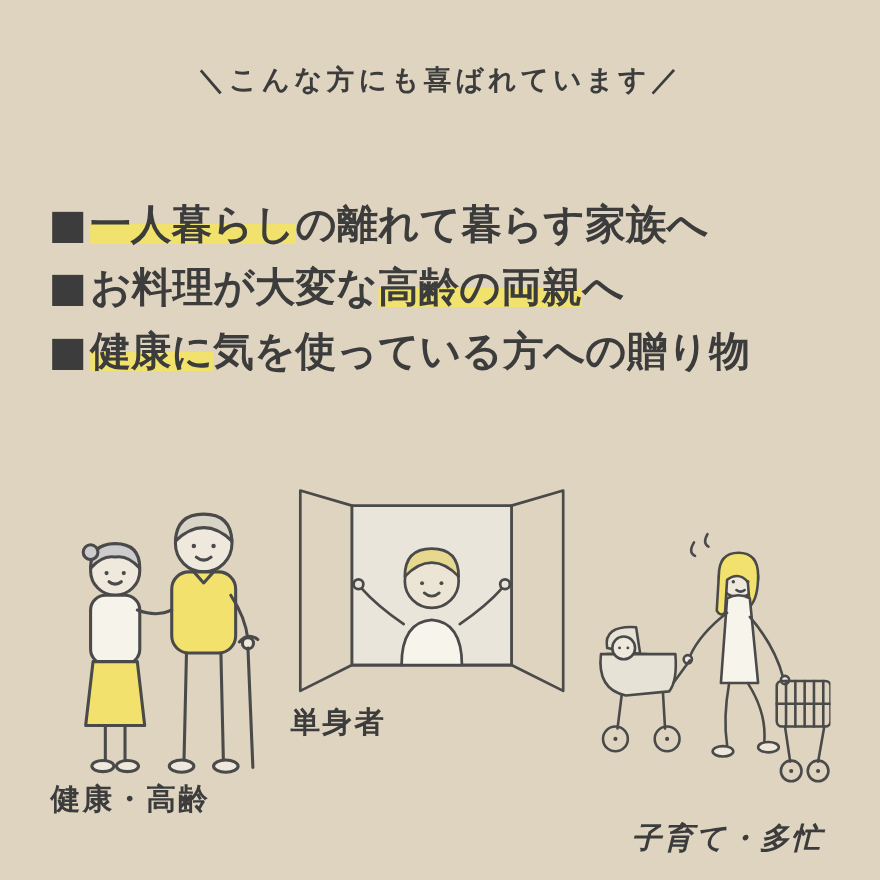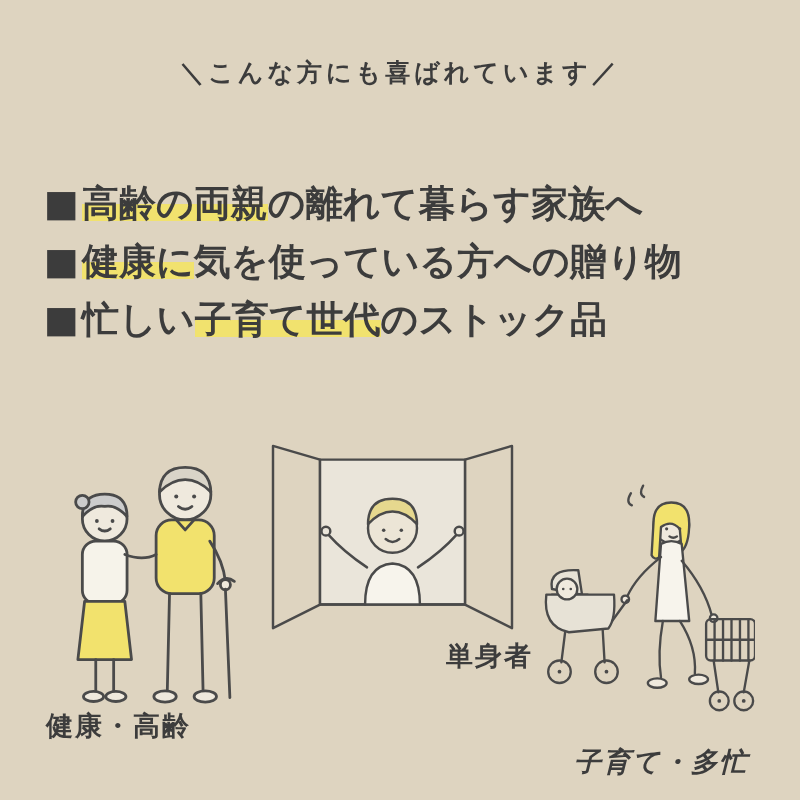--- a/index.html
+++ b/index.html
@@ -44,34 +44,34 @@
   .illus { position: absolute; }
   .illus svg { display: block; }
   .caption {
     position: absolute;
     font-size: 27px;
     font-weight: 600;
     letter-spacing: 2px;
     white-space: nowrap;
   }
   .caption-elderly { left: 46px; top: 708px; }
-  .caption-single { left: 278px; top: 638px; width: 255px; text-align: right; }
+  .caption-single { left: 264px; top: 638px; width: 255px; text-align: left; }
   .caption-parenting { left: 574px; top: 744px; font-style: italic; }
 </style>
 </head>
 <body>
 
 <div class="page">
 
   <div class="heading">＼こんな方にも喜ばれています／</div>
 
   <div class="bullets">
-    <div class="bullet-line"><span class="marker">■</span><span></span><span class="hl">高齢の両親</span><span>の離れて暮らす家族へ</span></div>
+    <div class="bullet-line"><span class="marker">■</span><span></span><span class="hl">一人暮らし</span><span>の離れて暮らす家族へ</span></div>
+    <div class="bullet-line"><span class="marker">■</span><span>お料理が大変な</span><span class="hl">高齢の両親</span><span>へ</span></div>
     <div class="bullet-line"><span class="marker">■</span><span></span><span class="hl">健康に</span><span>気を使っている方への贈り物</span></div>
-    <div class="bullet-line"><span class="marker">■</span><span>忙しい</span><span class="hl">子育て世代</span><span>のストック品</span></div>
   </div>
 
   <div class="illus" style="left:60px; top:438px;">
     <svg width="190" height="280" viewBox="0 0 170 250">
       <g stroke="#4a4a4a" stroke-width="2.5" fill="none" stroke-linecap="round" stroke-linejoin="round">
 
         <circle cx="112" cy="50" r="23" fill="#efe9dd"></circle>
         <path d="M89,48 Q90,26 112,26 Q134,26 135,48 Q124,37 112,37 Q100,37 89,48 Z" fill="#d9d4c8"></path>
         <circle cx="104" cy="52" r="1.8" fill="#4a4a4a" stroke="none"></circle>
         <circle cx="120" cy="52" r="1.8" fill="#4a4a4a" stroke="none"></circle>

